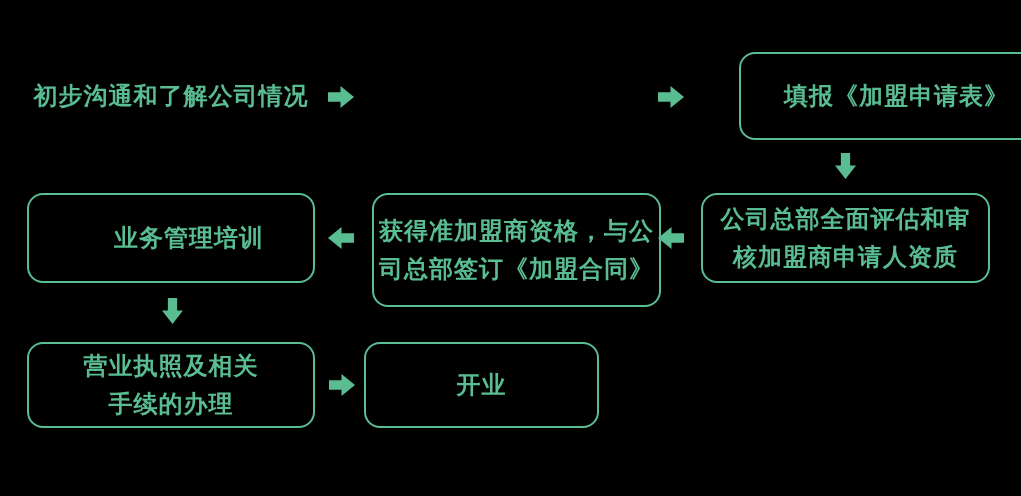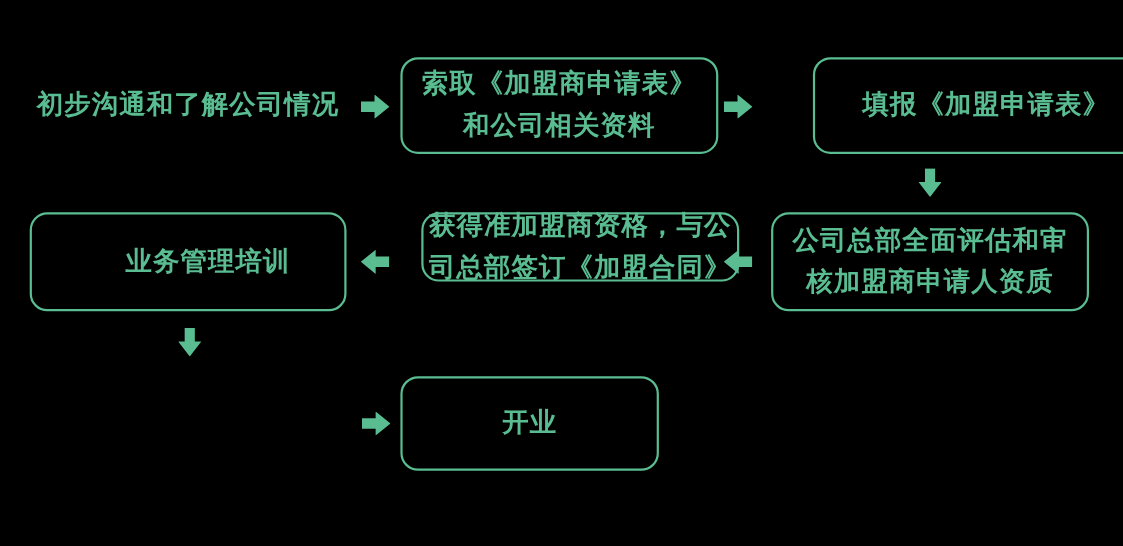--- a/index.html
+++ b/index.html
@@ -51,53 +51,53 @@
 <body>
 
 <div class="canvas">
 
   <div class="node" style="left:27px; top:52px; width:288px; height:88px;">
     <span>初步沟通和了解公司情况</span>
   </div>
 
   <div class="arrow right" style="left:328px; top:86px;"></div>
 
-  <div class="node boxed" style="left:364px; top:52px; width:289px; height:88px;">
-    <span>索取《加盟商申请表》
-和公司相关资料</span>
-  </div>
 
   <div class="arrow right" style="left:658px; top:86px;"></div>
 
   <div class="node boxed" style="left:739px; top:52px; width:315px; height:88px;">
     <span>填报《加盟申请表》</span>
   </div>
 
   <div class="arrow down" style="left:835px; top:153px;"></div>
 
   <div class="node boxed" style="left:701px; top:193px; width:289px; height:90px;">
     <span>公司总部全面评估和审
 核加盟商申请人资质</span>
   </div>
 
   <div class="arrow left" style="left:658px; top:227px;"></div>
 
-  <div class="node boxed" style="left:383px; top:193px; width:289px; height:63px;">
+  <div class="node boxed" style="left:372px; top:193px; width:289px; height:114px;">
     <span>获得准加盟商资格，与公
 司总部签订《加盟合同》</span>
   </div>
 
   <div class="arrow left" style="left:328px; top:227px;"></div>
 
   <div class="node boxed" style="left:27px; top:193px; width:288px; height:90px;padding-left:36px;">
     <span>业务管理培训</span>
   </div>
 
   <div class="arrow down" style="left:162px; top:298px;"></div>
 
+  <div class="node boxed" style="left:27px; top:342px; width:288px; height:86px;">
+    <span>营业执照及相关
+手续的办理</span>
+  </div>
 
   <div class="arrow right" style="left:329px; top:374px;"></div>
 
   <div class="node boxed" style="left:364px; top:342px; width:235px; height:86px;">
     <span>开业</span>
   </div>
 
 </div>
 
 </body></html>

